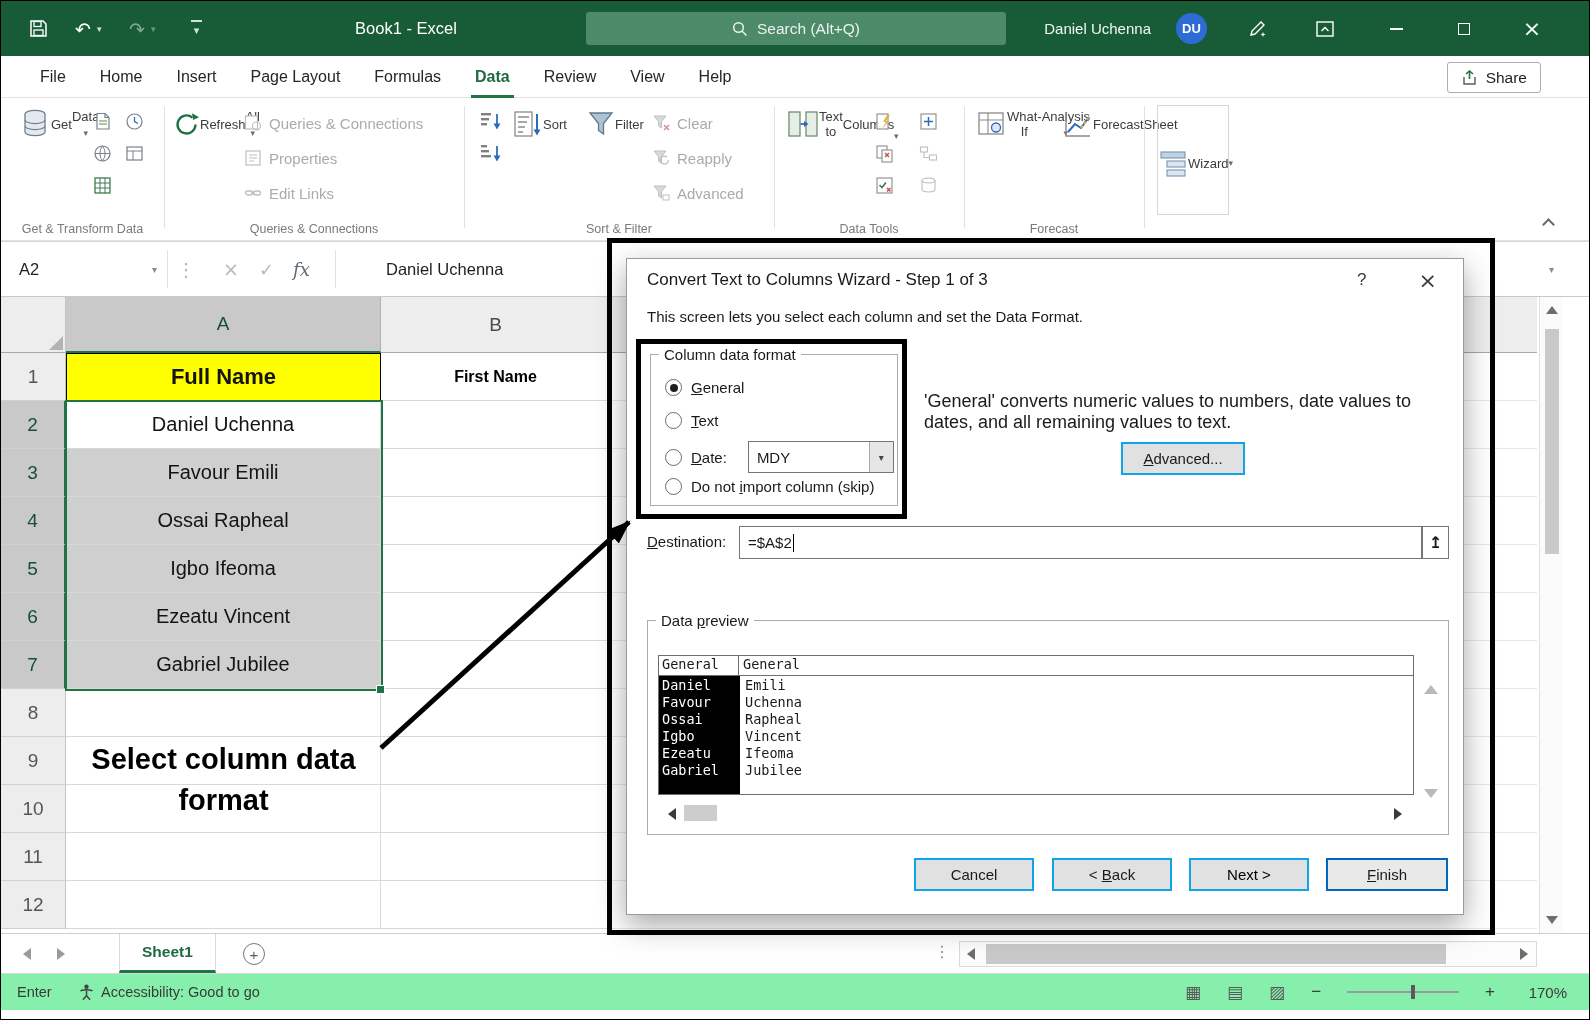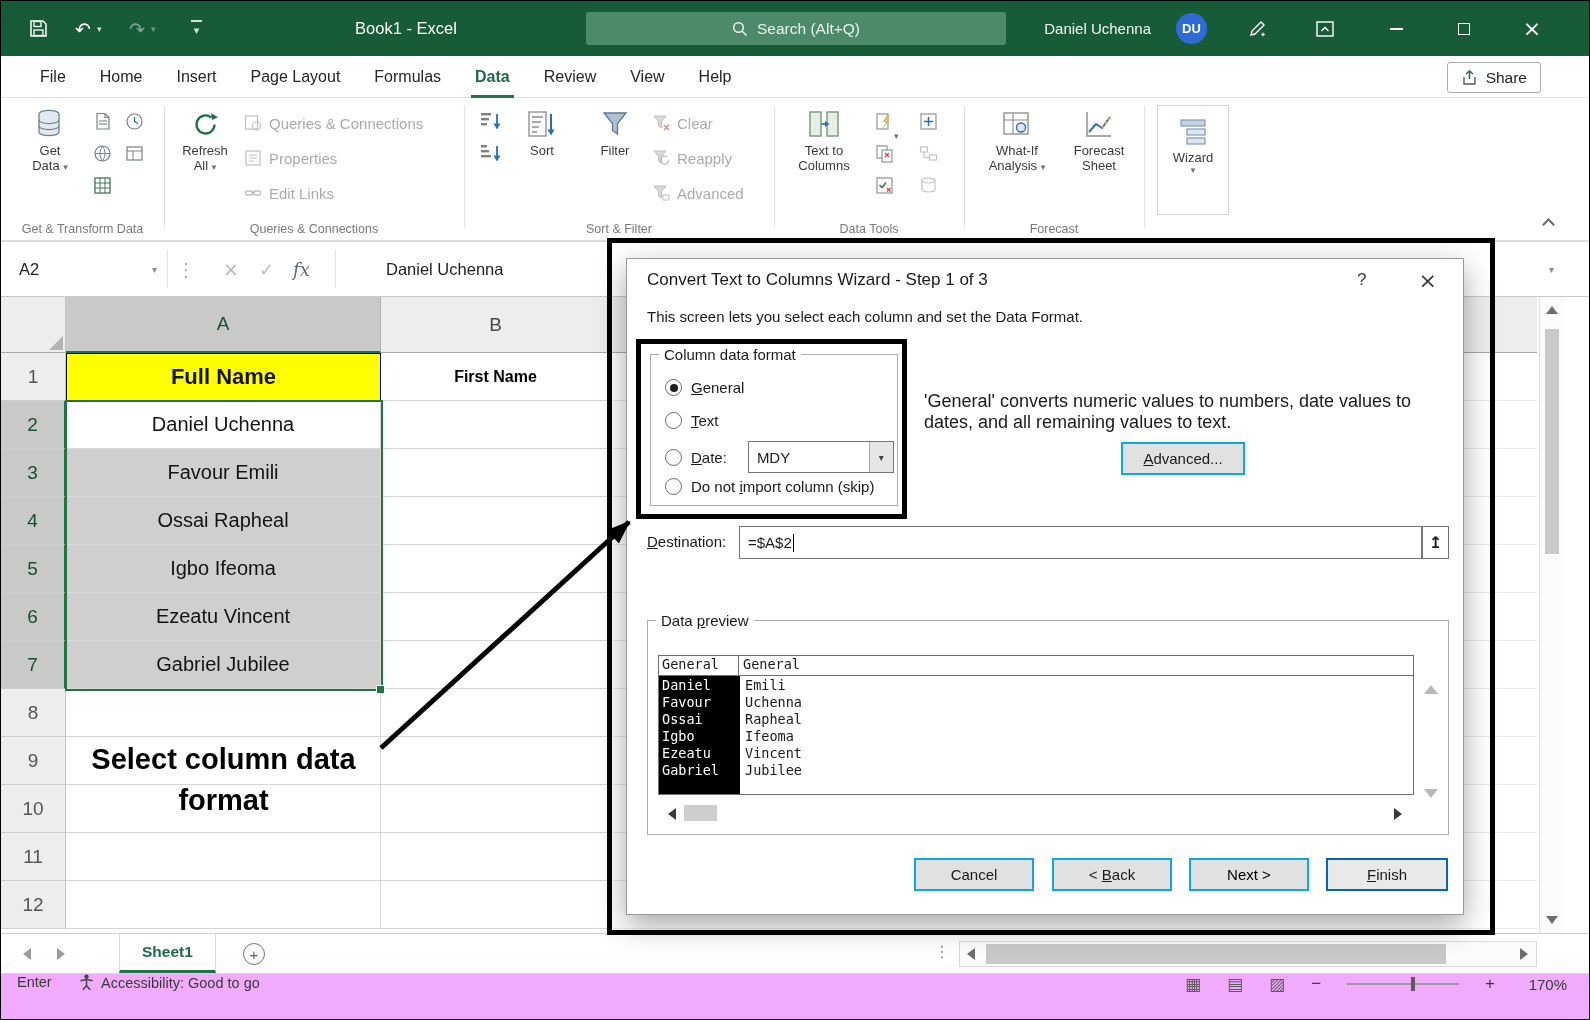--- a/index.html
+++ b/index.html
@@ -22,21 +22,21 @@
 #tabrow{position:absolute;left:0;top:55px;width:100%;height:42px;background:#fff;border-bottom:1px solid #E3E3E3}
 .tabs{position:absolute;left:22px;top:0;height:42px;display:flex}
 .tab{position:relative;height:42px;display:flex;align-items:center;padding:0 17px;font-size:16px;color:#262626;cursor:default}
 .tab.act{font-weight:700;color:#1E6B43}
 .tab.act::after{content:"";position:absolute;left:13px;right:13px;bottom:0;height:3px;background:#217346}
 .share{position:absolute;right:48px;top:6px;height:31px;border:1px solid #ADADAD;border-radius:3px;display:flex;align-items:center;gap:8px;padding:0 13px;font-size:15.5px;color:#1F1F1F;background:#fff}
 
 #ribbon{position:absolute;left:0;top:97px;width:100%;height:143px;background:#fff;border-bottom:1px solid #E1E1E1}
 .gdiv{position:absolute;top:8px;height:122px;width:1px;background:#E1E1E1}
 .glabel{position:absolute;top:124px;font-size:12.5px;color:#7A7A7A;text-align:center}
-.bigbtn{position:absolute;top:7px;display:flex;flex-direction:column;align-items:center;font-size:13px;color:#3B3B3B;text-align:center}
+.bigbtn{position:absolute;top:7px;display:flex;flex-direction:row;align-items:center;font-size:13px;color:#3B3B3B;text-align:center}
 .bigbtn .bi{height:38px;display:flex;align-items:center}
 .bigbtn .bl{line-height:15px}
 .chvx{font-size:9px;color:#6E6E6E;line-height:11px;font-family:"DejaVu Sans",sans-serif}
 .sic{position:absolute;width:26px;height:26px;display:flex;align-items:center;justify-content:center}
 .rrowi{position:absolute;height:26px;display:flex;align-items:center;gap:7px;font-size:15px;color:#ABABAB}
 .chup{position:absolute;width:9px;height:9px;border-left:2px solid #666;border-top:2px solid #666;transform:rotate(45deg)}
 
 #fbar{position:absolute;left:0;top:240px;width:100%;height:56px;background:#fff;border-top:1px solid #D8D8D8;border-bottom:1px solid #C9C9C9}
 .nbox{position:absolute;left:0;top:0;width:166px;height:54px;display:flex;align-items:center;padding-left:18px;font-size:16.5px;color:#1F1F1F}
 .fdiv{position:absolute;top:8px;height:38px;width:1px;background:#E1E1E1}
@@ -580,22 +580,22 @@
             <div>Favour</div>
             <div>Ossai</div>
             <div>Igbo</div>
             <div>Ezeatu</div>
             <div>Gabriel</div>
           </div>
           <div class="mono" style="position:absolute;left:81px;top:0;bottom:0;right:0;padding:1px 0 0 5px">
             <div>Emili</div>
             <div>Uchenna</div>
             <div>Rapheal</div>
+            <div>Vincent</div>
             <div>Ifeoma</div>
-            <div>Vincent</div>
             <div>Jubilee</div>
           </div>
         </div>
       </div>
       <div class="ab" style="left:776px;top:64px;width:0;height:0;border-left:7px solid transparent;border-right:7px solid transparent;border-bottom:9px solid #B9B9B9"></div>
       <div class="ab" style="left:776px;top:168px;width:0;height:0;border-left:7px solid transparent;border-right:7px solid transparent;border-top:9px solid #B9B9B9"></div>
       <div class="ab" style="left:20px;top:187px">
           <div class="tril" style="border-right-color:#3A3A3A"></div>
         </div>
       <div class="ab" style="left:36px;top:184px;width:33px;height:16px;background:#CDCDCD"></div>
@@ -631,21 +631,21 @@
       <div class="ab" style="left:7px;top:6px">
           <div class="tril" style="border-right-color:#6E6E6E"></div>
         </div>
       <div class="ab" style="left:26px;top:2px;width:460px;height:20px;background:#C9C9C9"></div>
       <div class="ab" style="left:560px;top:6px">
           <div class="trir" style="border-left-color:#6E6E6E"></div>
         </div>
     </div>
   </div>
 
-  <div style="position:absolute;left:0;top:972px;width:100%;height:47px;background:#f0abfc;border-top:1px solid #D6D6D6;display:flex;align-items:flex-start;font-size:14.5px;color:#3A3A3A">
+  <div style="position:absolute;left:0;top:972px;width:100%;height:37px;background:#86efac;border-top:1px solid #D6D6D6;display:flex;align-items:center;font-size:14.5px;color:#3A3A3A">
     <div style="padding-left:16px;width:64px">Enter</div>
     <div style="display:flex;align-items:center;gap:7px;margin-left:14px">
       <svg width="15" height="17" viewBox="0 0 15 17">
           <circle cx="7.5" cy="2.8" r="2.2" fill="#444"></circle>
           <path d="M1.5 6.8c4-1.4 8-1.4 12 0M7.5 6.8v5M7.5 11.8l-3.6 4M7.5 11.8l3.6 4" fill="none" stroke="#444" stroke-width="1.5"></path>
         </svg>
       <span>Accessibility: Good to go</span>
     </div>
     <div style="flex:1"></div>
     <div style="display:flex;align-items:center;gap:26px;padding-right:22px">

